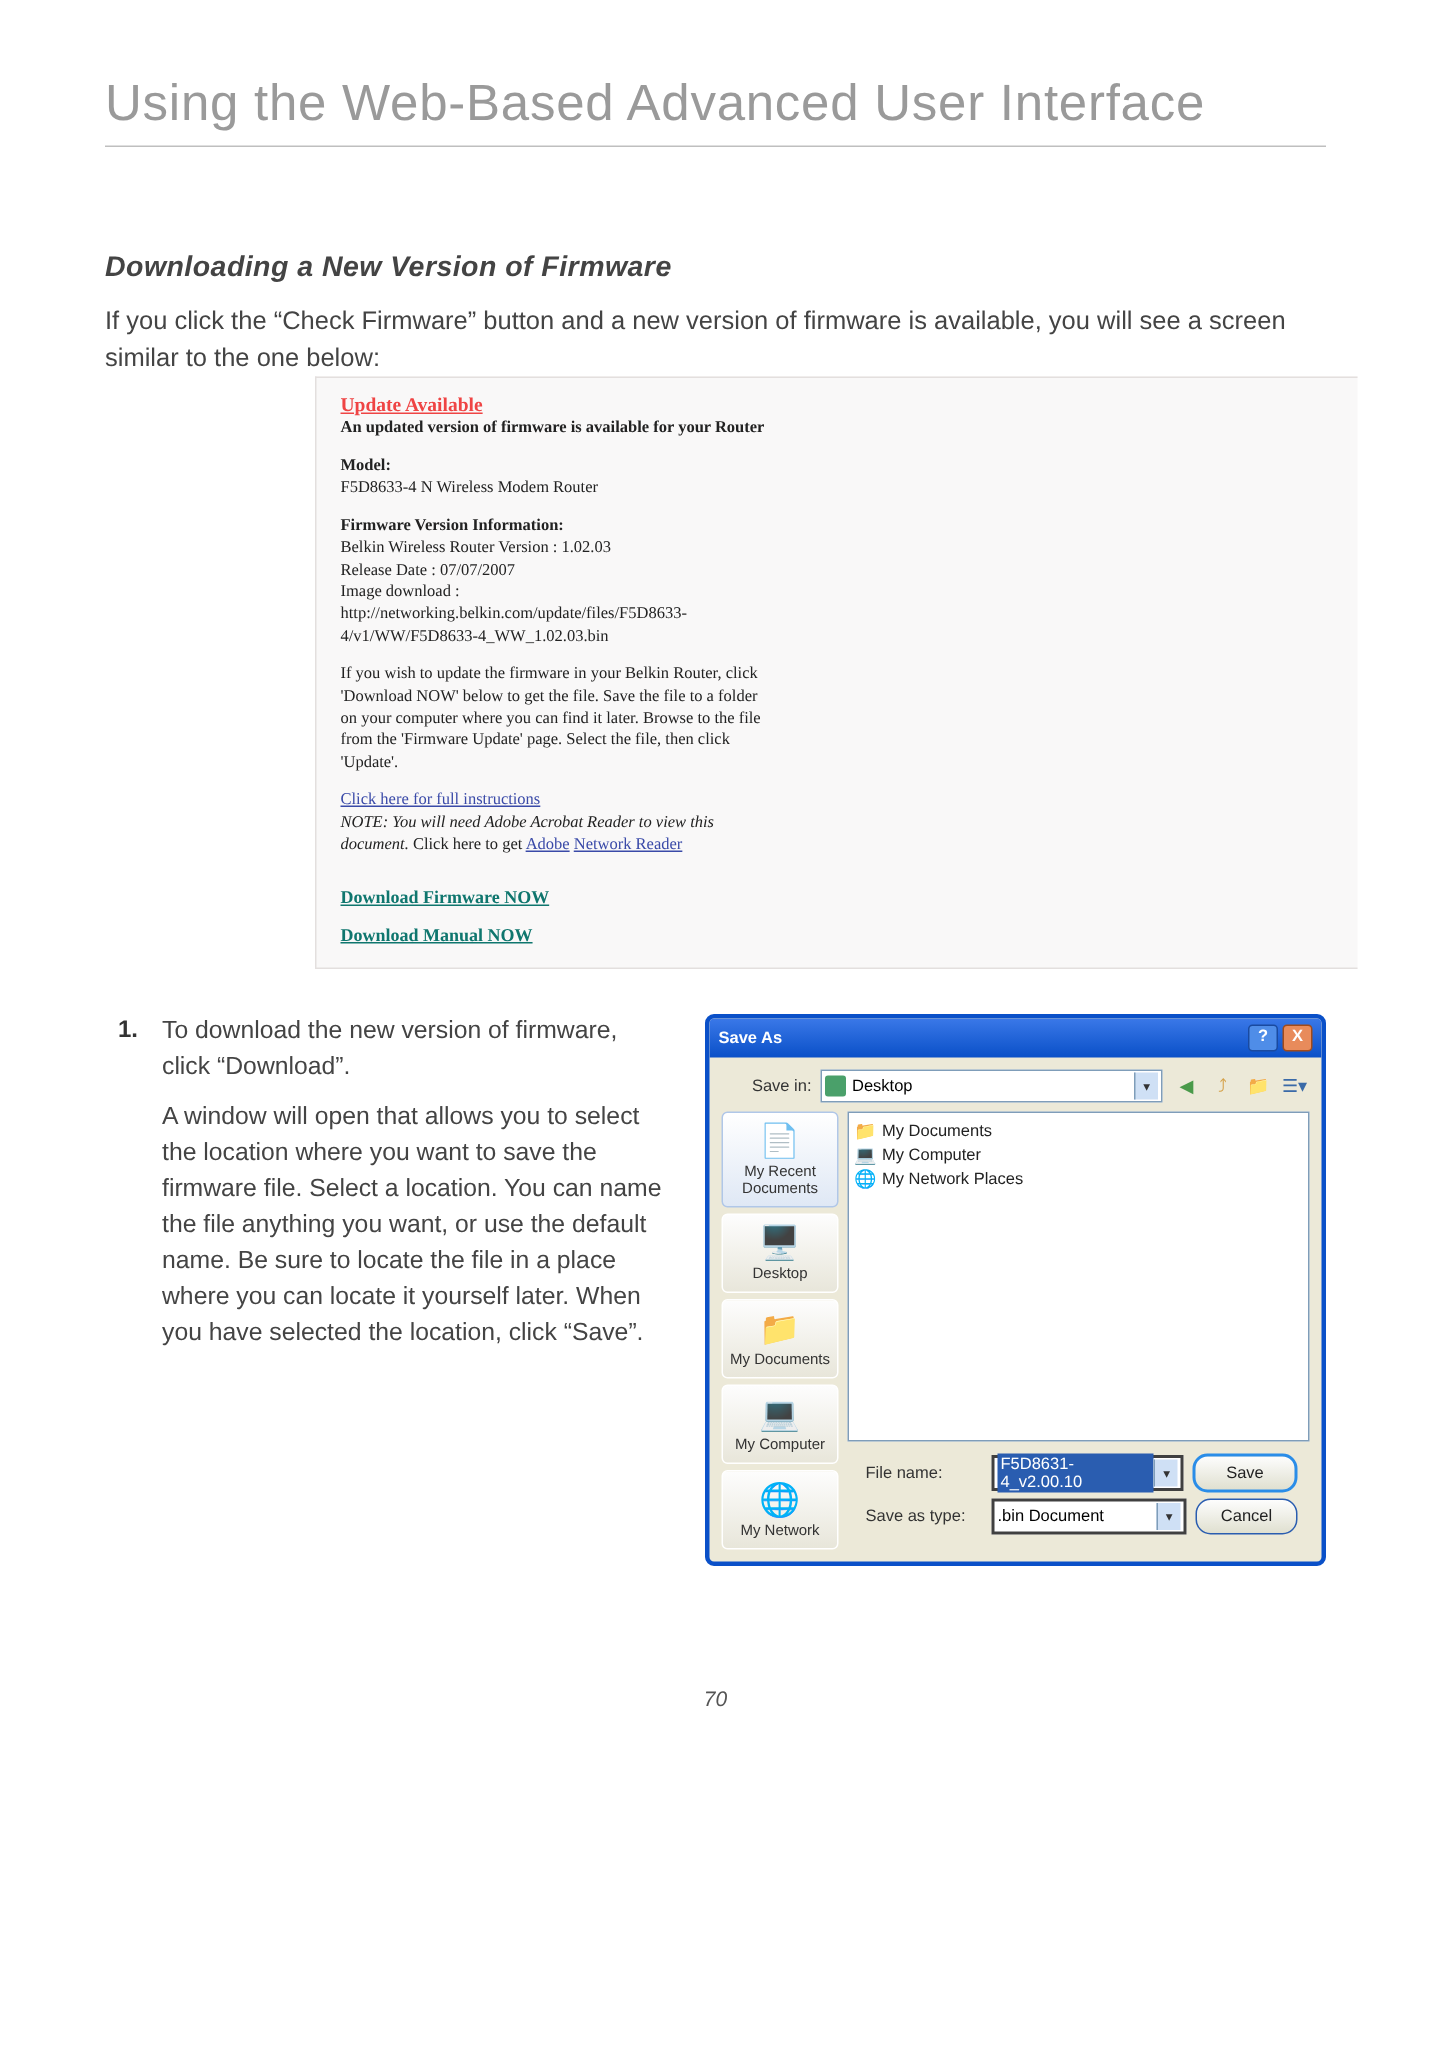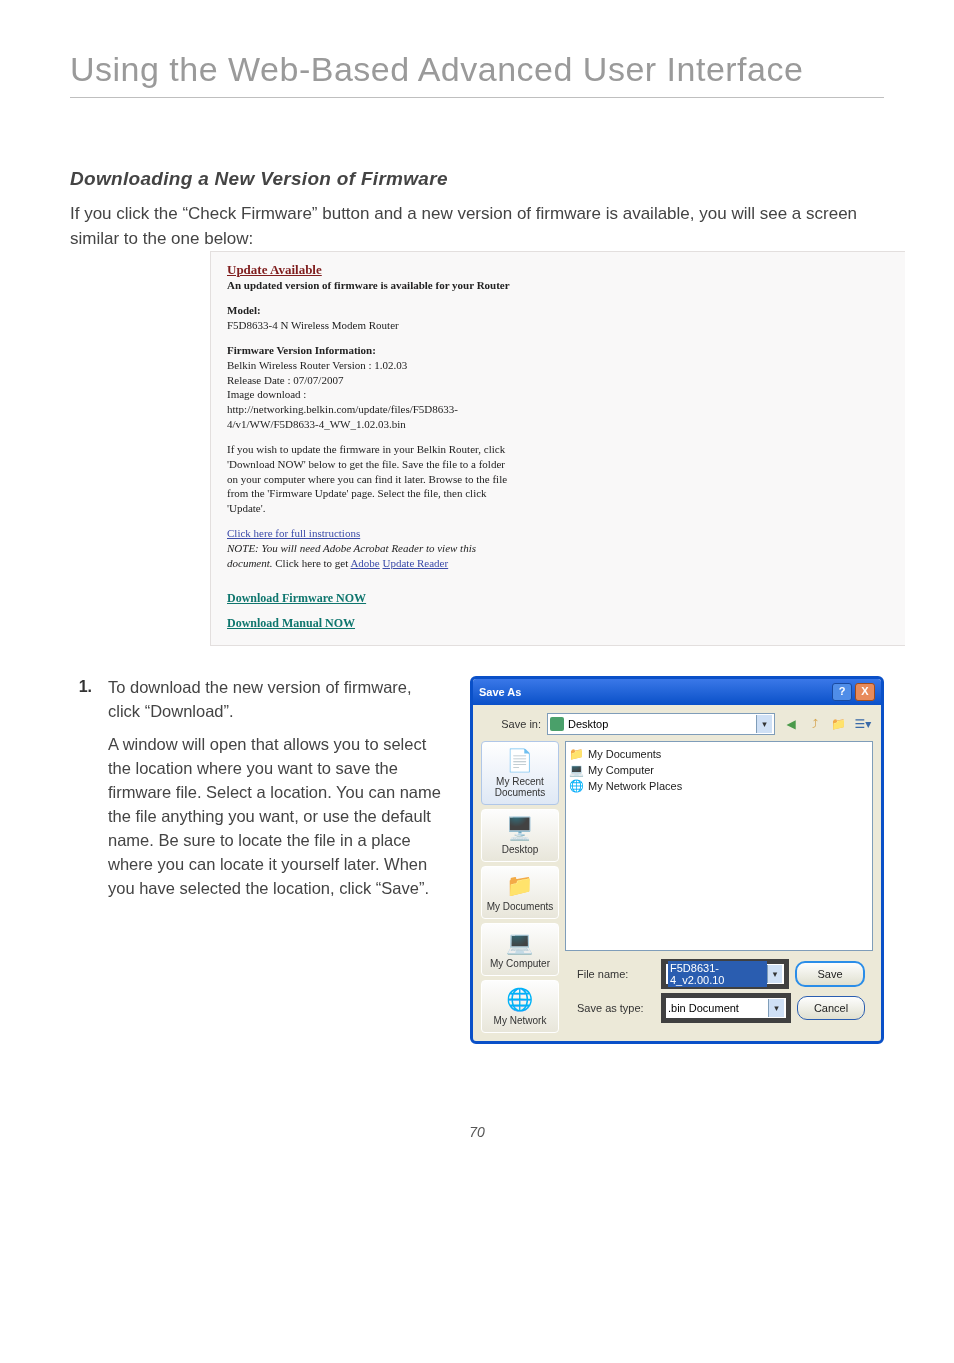--- a/index.html
+++ b/index.html
@@ -44,21 +44,21 @@
   }
   .update-popup {
     border: 1px solid #e3dfde;
     border-right: none;
     background: #f9f8f8;
     padding: 10px 16px 14px 16px;
     width: 695px;
     box-sizing: border-box;
   }
   .update-popup .ttl {
-    color: #7f1d1d;
+    color: #ef4444;
     font-weight: 700;
     text-decoration: underline;
     font-size: 13px;
     font-family: "Times New Roman", serif;
   }
   .update-popup .line {
     font-size: 11px;
     font-family: "Times New Roman", serif;
     color: #222;
     line-height: 1.35;
@@ -211,21 +211,21 @@
   }
   .saveas .filearea .item .fic { width:14px;height:14px;display:inline-flex;align-items:center;justify-content:center;font-size:12px;}
   .saveas .bottom {
     padding: 4px 8px 10px 8px;
   }
   .saveas .bottom .brow {
     display: flex; align-items: center; gap: 6px; margin-top: 4px;
   }
   .saveas .bottom .brow .lbl { width: 78px; text-align:left; color:#333; padding-left:4px;}
   .saveas .bottom .brow .field {
-    flex: 1; height: 20px; border: 5px solid #404040; background:#fff;
+    flex: 1; height: 20px; border: 2px solid #404040; background:#fff;
     display:flex;align-items:center;padding:0 2px;
   }
   .saveas .bottom .brow .field.sel span.v {
     background:#2a5db0;color:#fff;padding:1px 2px;font-size:11px;
   }
   .saveas .bottom .brow .field .dd {
     margin-left:auto;width:15px;height:18px;background:#cfe0f5;border-left:1px solid #7f9db9;
     display:flex;align-items:center;justify-content:center;font-size:9px;color:#333;
   }
   .saveas .bottom .brow .btn {
@@ -269,21 +269,21 @@
       <div class="line">Belkin Wireless Router Version : 1.02.03</div>
       <div class="line">Release Date : 07/07/2007</div>
       <div class="line">Image download :</div>
       <div class="line narrow">http://networking.belkin.com/update/files/F5D8633-4/v1/WW/F5D8633-4_WW_1.02.03.bin</div>
       <div class="spacer"></div>
       <div class="line narrow">If you wish to update the firmware in your Belkin Router, click 'Download NOW' below to get the file. Save the file to a folder on your computer where you can find it later. Browse to the file from the 'Firmware Update' page. Select the file, then click 'Update'.</div>
       <div class="spacer"></div>
       <div class="line narrow">
         <span class="link">Click here for full instructions</span><br>
         <span class="ital">NOTE: You will need Adobe Acrobat Reader to view this document.</span><span> Click here to get </span><span class="link">Adobe</span>
-        <span class="link">Update Reader</span>
+        <span class="link">Network Reader</span>
       </div>
       <div class="spacer"></div>
       <div class="spacer"></div>
       <div class="dlink">Download Firmware NOW</div>
       <div class="spacer"></div>
       <div class="dlink">Download Manual NOW</div>
     </div>
   </div>
 
   <div class="row">

